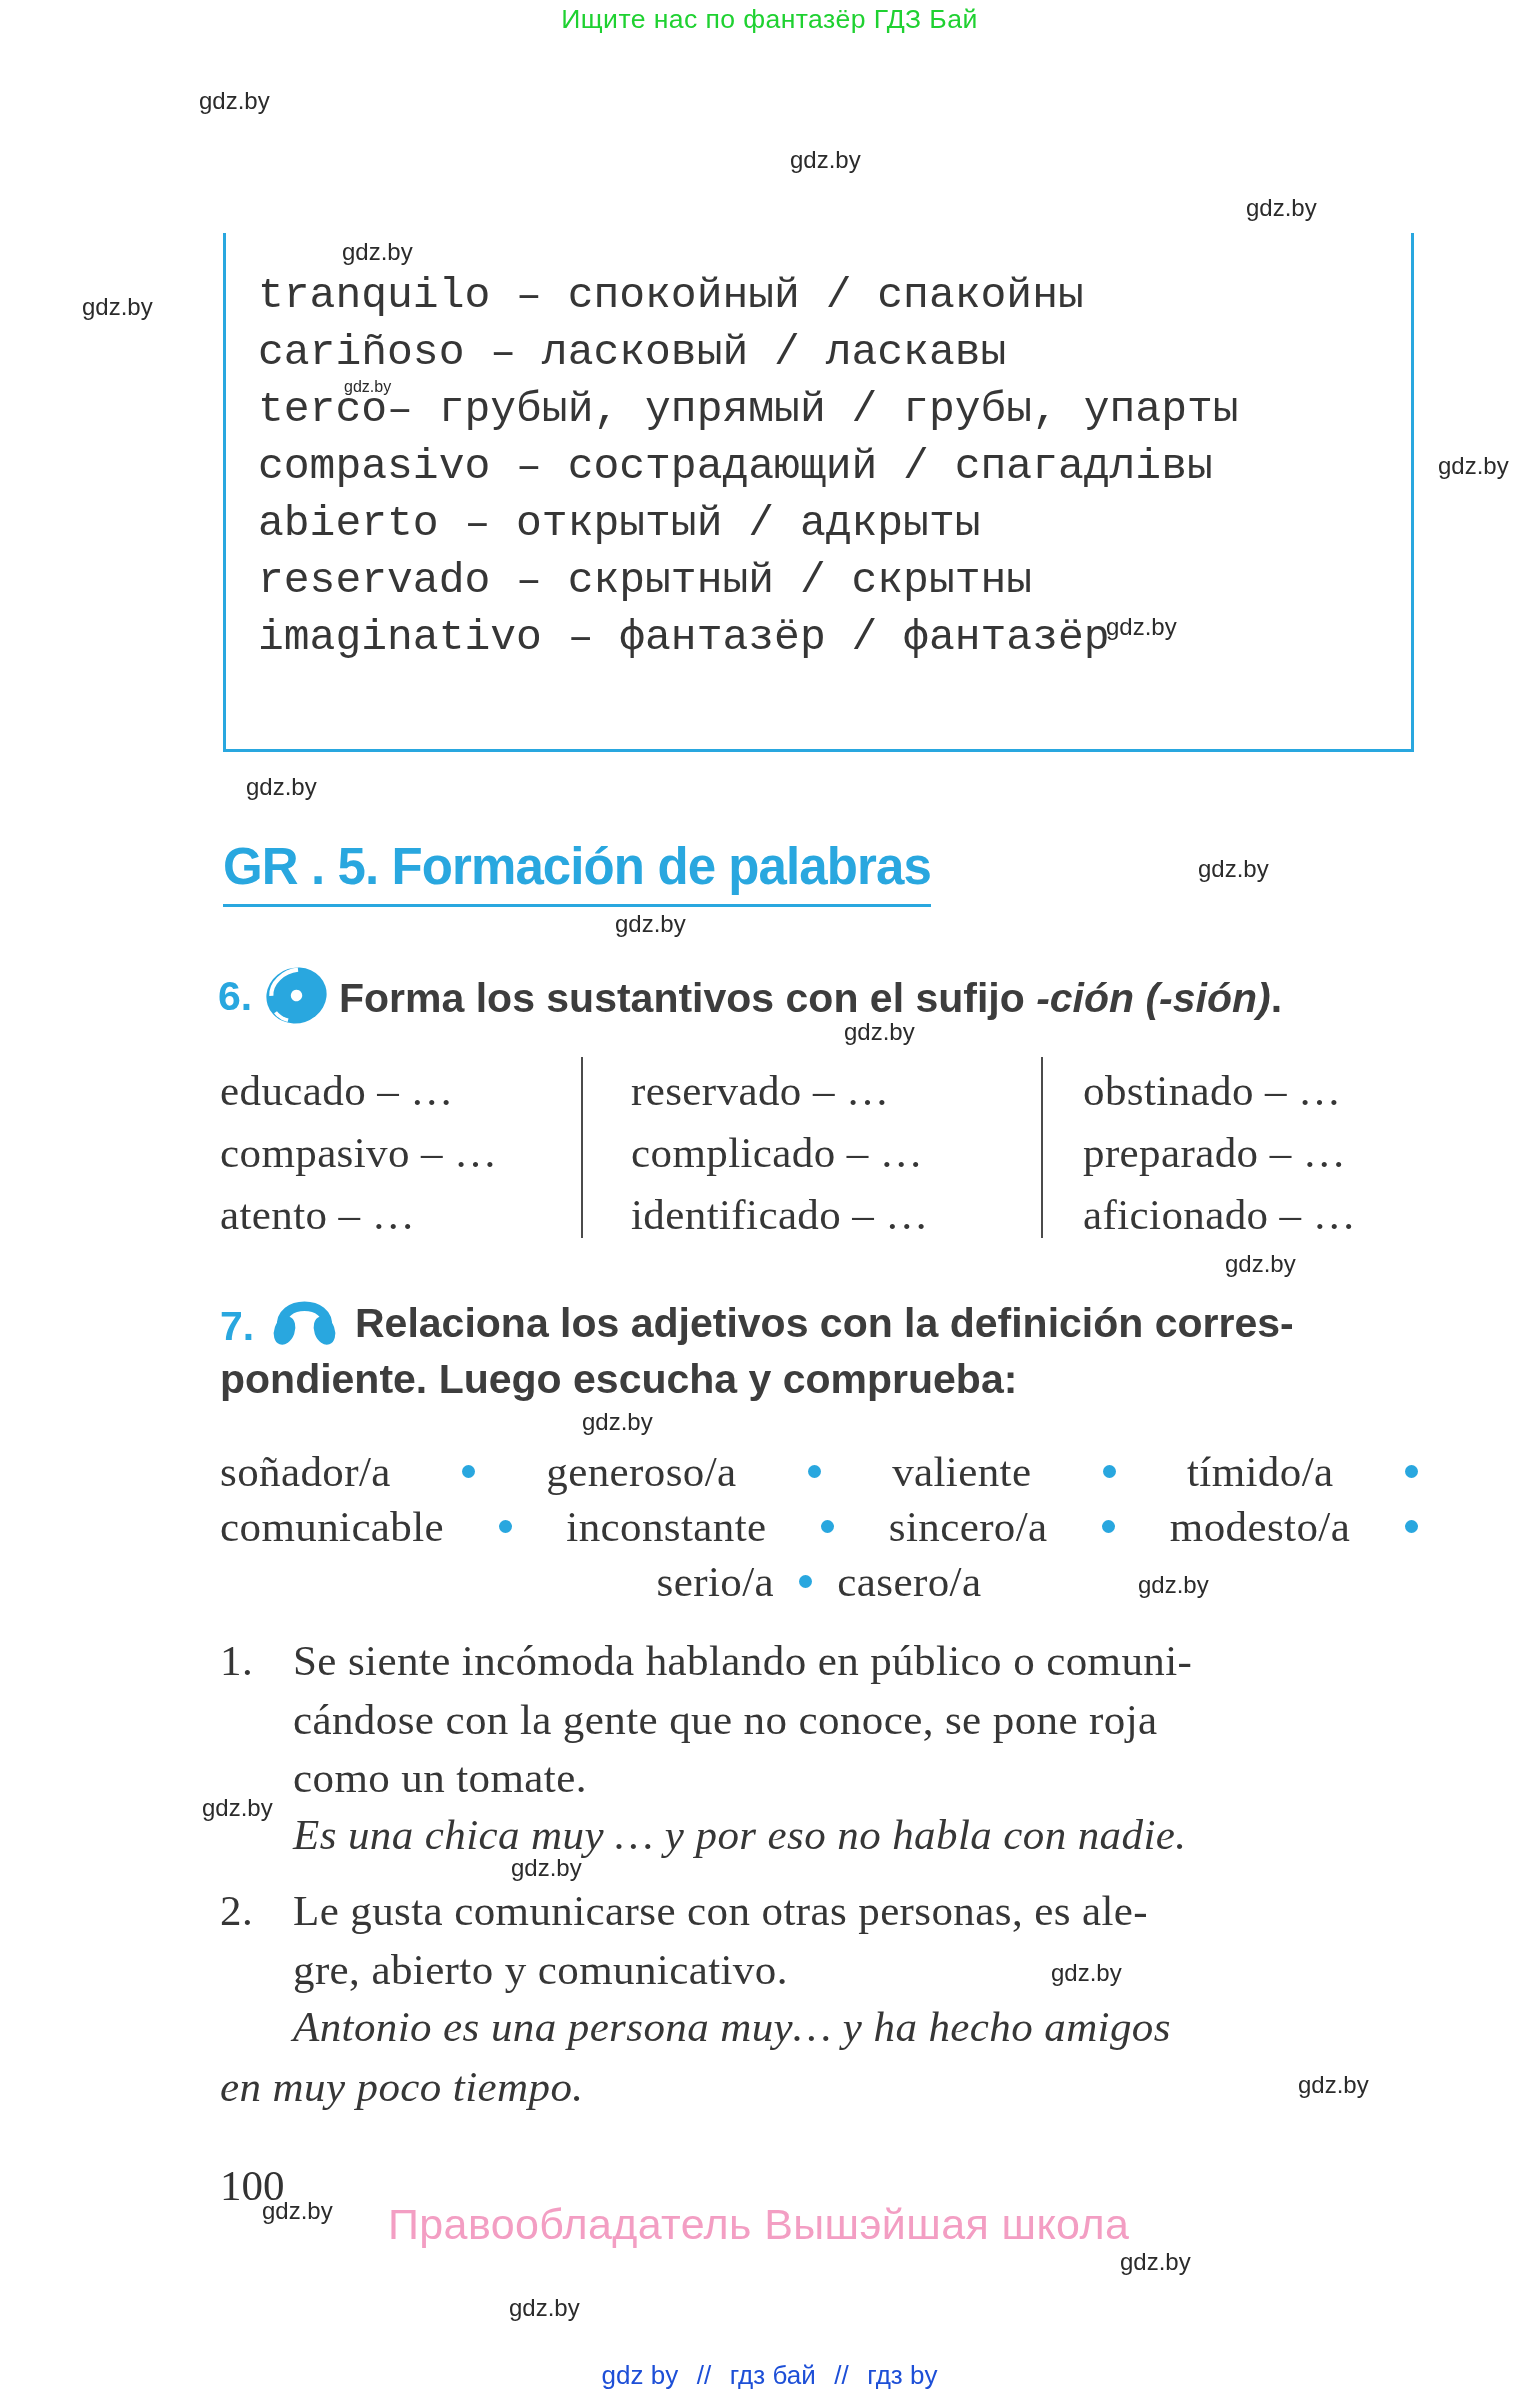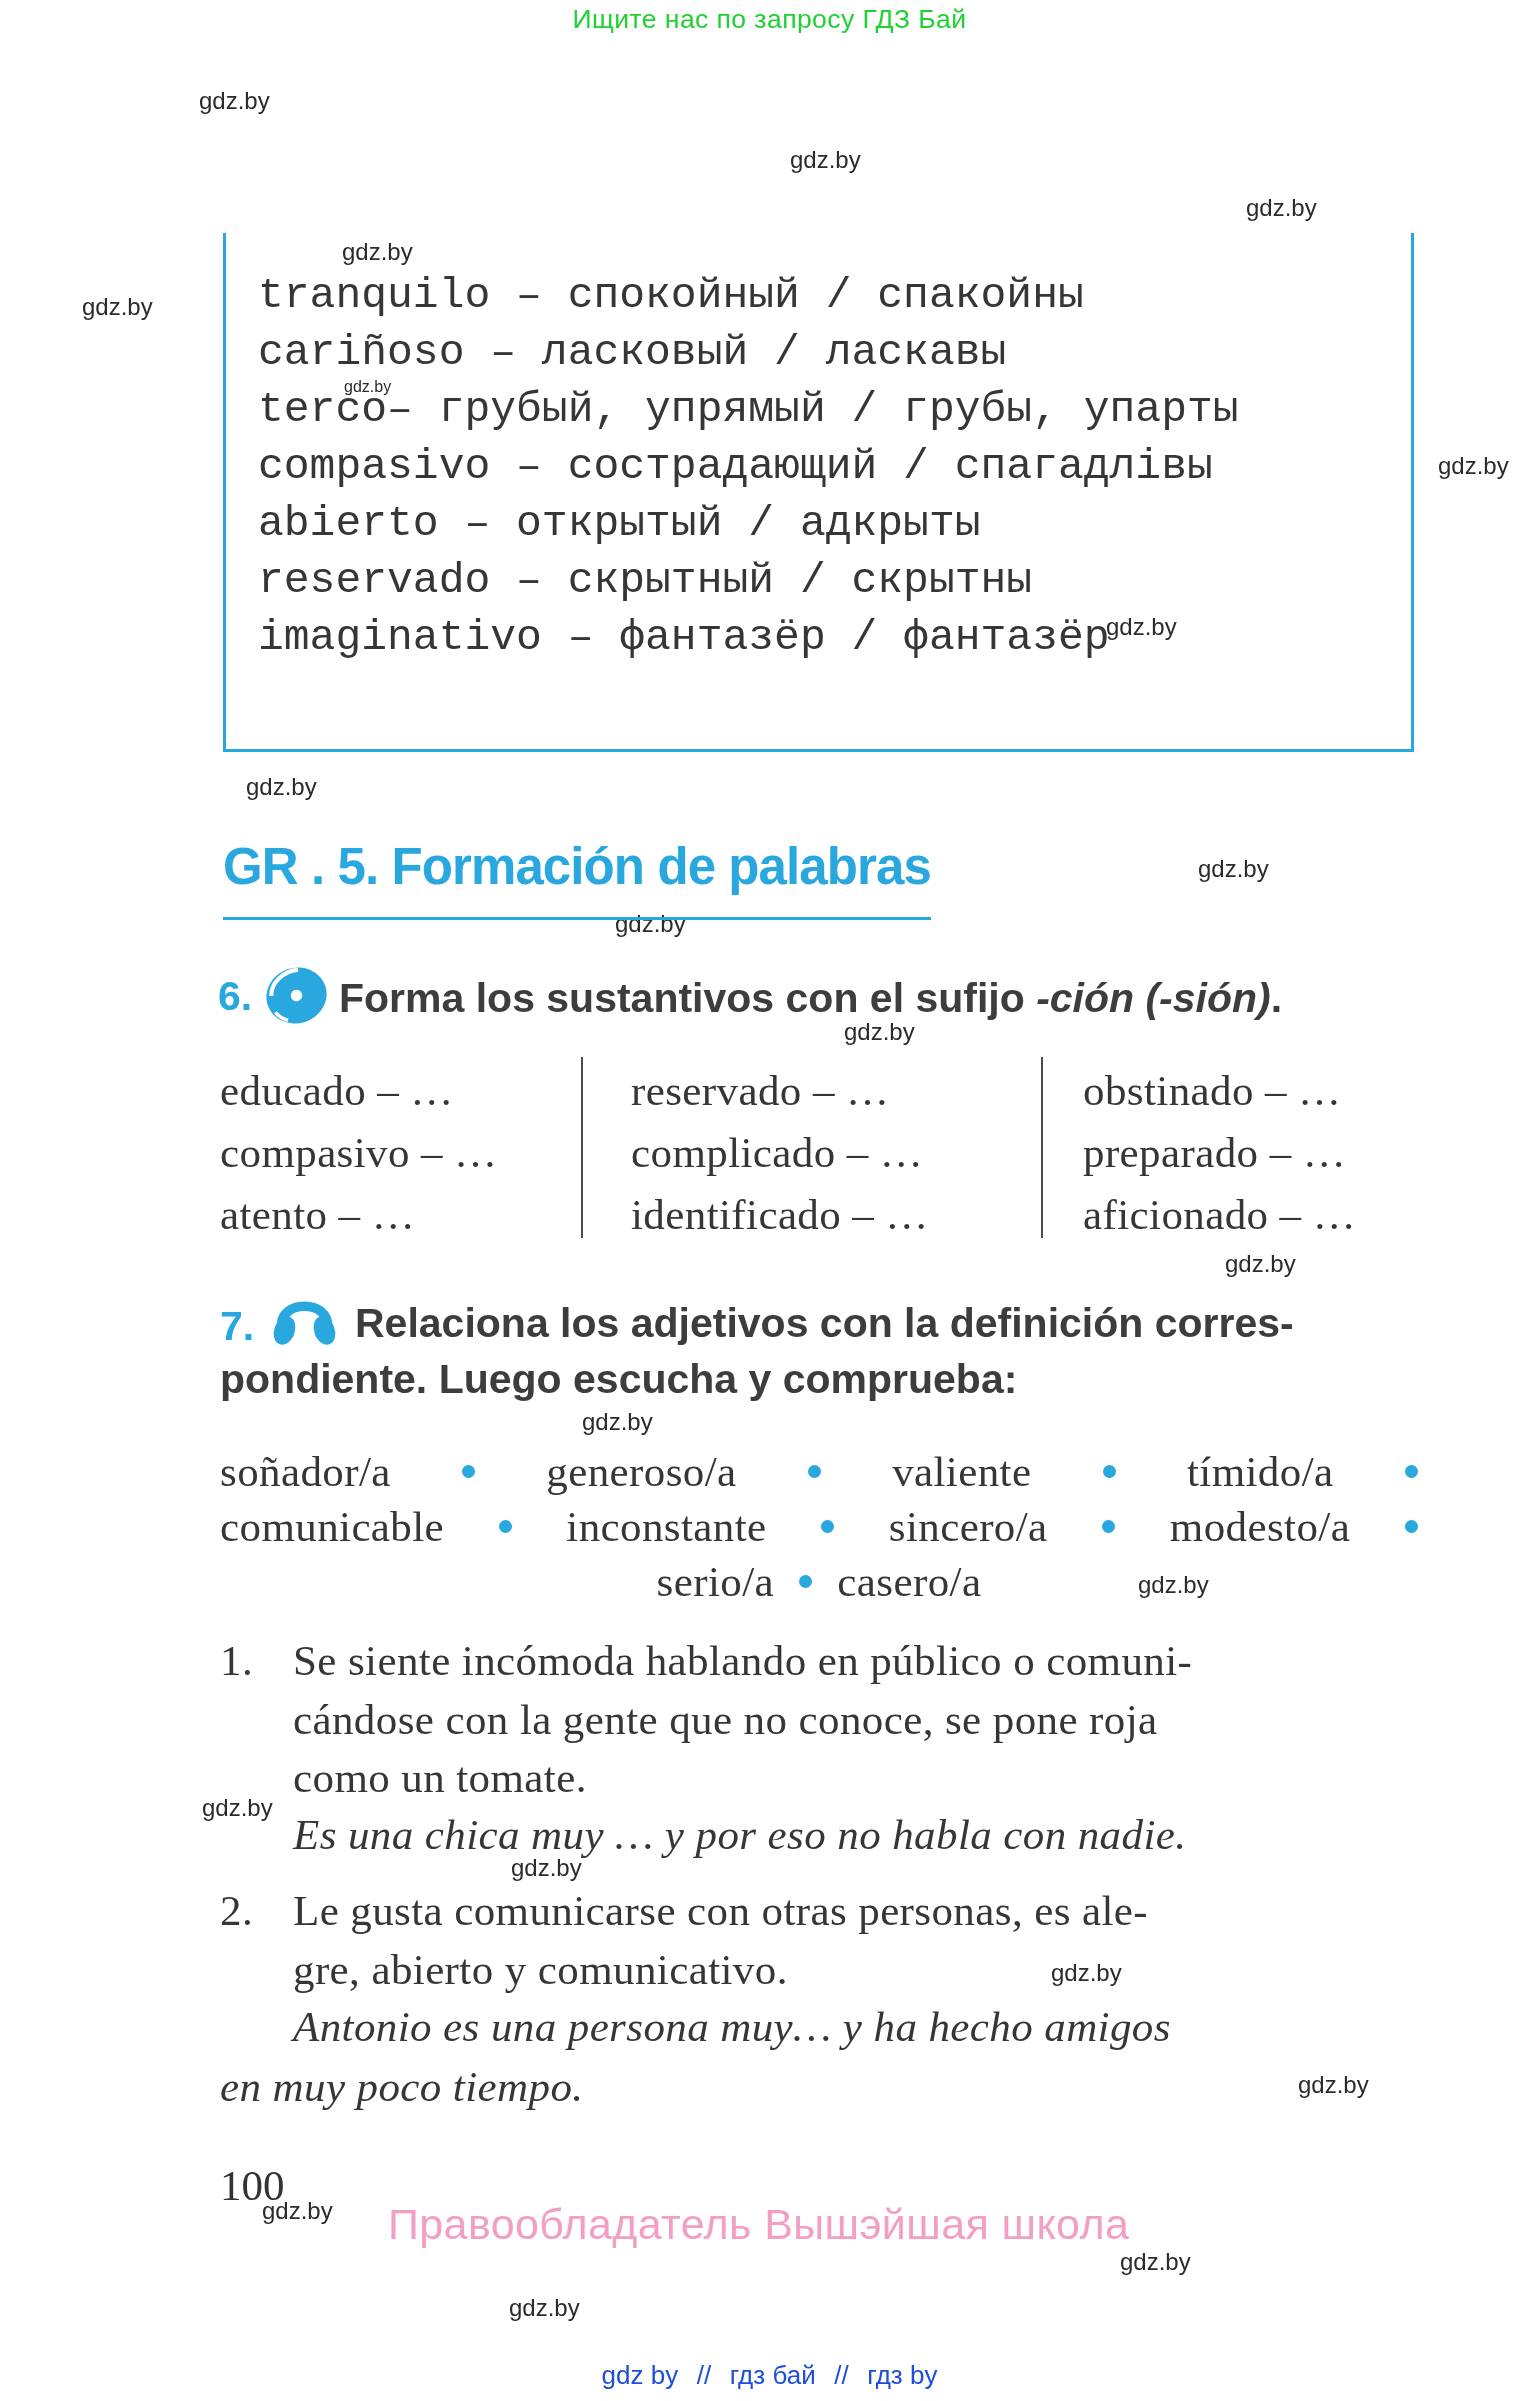--- a/index.html
+++ b/index.html
@@ -10,21 +10,21 @@
   .wm{position:absolute;font-family:"Liberation Sans",sans-serif;font-size:24px;
       color:#2b2b2b;white-space:nowrap;}
   .wm-sm{font-size:16px;}
   .vocab-box{position:absolute;left:223px;top:233px;width:1191px;height:519px;
              box-sizing:border-box;border-left:3.5px solid #29a7df;border-right:3.5px solid #29a7df;
              border-bottom:3.5px solid #29a7df;padding:34px 0 0 32px;}
   .vocab-line{font-family:Liberation Mono, monospace;font-size:43px;line-height:57px;
               color:#363636;white-space:nowrap;}
   .gr-heading{position:absolute;left:223px;top:837px;display:inline-block;
               font-weight:bold;font-size:51px;color:#29a7df;letter-spacing:-0.9px;
-              padding-bottom:21px;border-bottom:3.5px solid #29a7df;white-space:nowrap;}
+              padding-bottom:8px;border-bottom:3.5px solid #29a7df;white-space:nowrap;}
   .ex-num{position:absolute;font-weight:bold;font-size:41px;color:#29a7df;white-space:nowrap;}
   .ex-icon{position:absolute;}
   .bold-line{position:absolute;font-weight:bold;font-size:41px;color:#3d3d3d;white-space:nowrap;}
   .bold-line .it{font-style:italic;}
   .serif-line{position:absolute;font-family:"Liberation Serif",serif;font-size:43px;
               color:#363636;white-space:nowrap;letter-spacing:0.4px;}
   .serif-italic{font-style:italic;}
   .col{position:absolute;font-family:"Liberation Serif",serif;font-size:43px;
        line-height:62px;color:#363636;white-space:nowrap;letter-spacing:0.4px;}
   .vdivider{position:absolute;width:1.8px;height:181px;background:#4b4b4b;}
@@ -38,21 +38,21 @@
   .links-row{position:absolute;left:0;top:2360px;width:100%;text-align:center;
              font-size:26px;color:#1d4fd7;}
   .links-row span{margin:0 8px;}
   .links-row .sep{margin:0 10.6px;}
 </style>
 </head>
 <body>
 
 <div class="page">
 
-  <div class="banner">Ищите нас по запросу ГДЗ Бай</div>
+  <div class="banner">Ищите нас по фантазёр ГДЗ Бай</div>
 
   <span class="wm" style="left:199px;top:87px">gdz.by</span>
   <span class="wm" style="left:790px;top:146px">gdz.by</span>
   <span class="wm" style="left:1246px;top:194px">gdz.by</span>
   <span class="wm" style="left:342px;top:238px">gdz.by</span>
   <span class="wm" style="left:82px;top:293px">gdz.by</span>
   <span class="wm wm-sm" style="left:344px;top:378px">gdz.by</span>
   <span class="wm" style="left:1438px;top:452px">gdz.by</span>
   <span class="wm" style="left:1106px;top:613px">gdz.by</span>
   <span class="wm" style="left:246px;top:773px">gdz.by</span>

